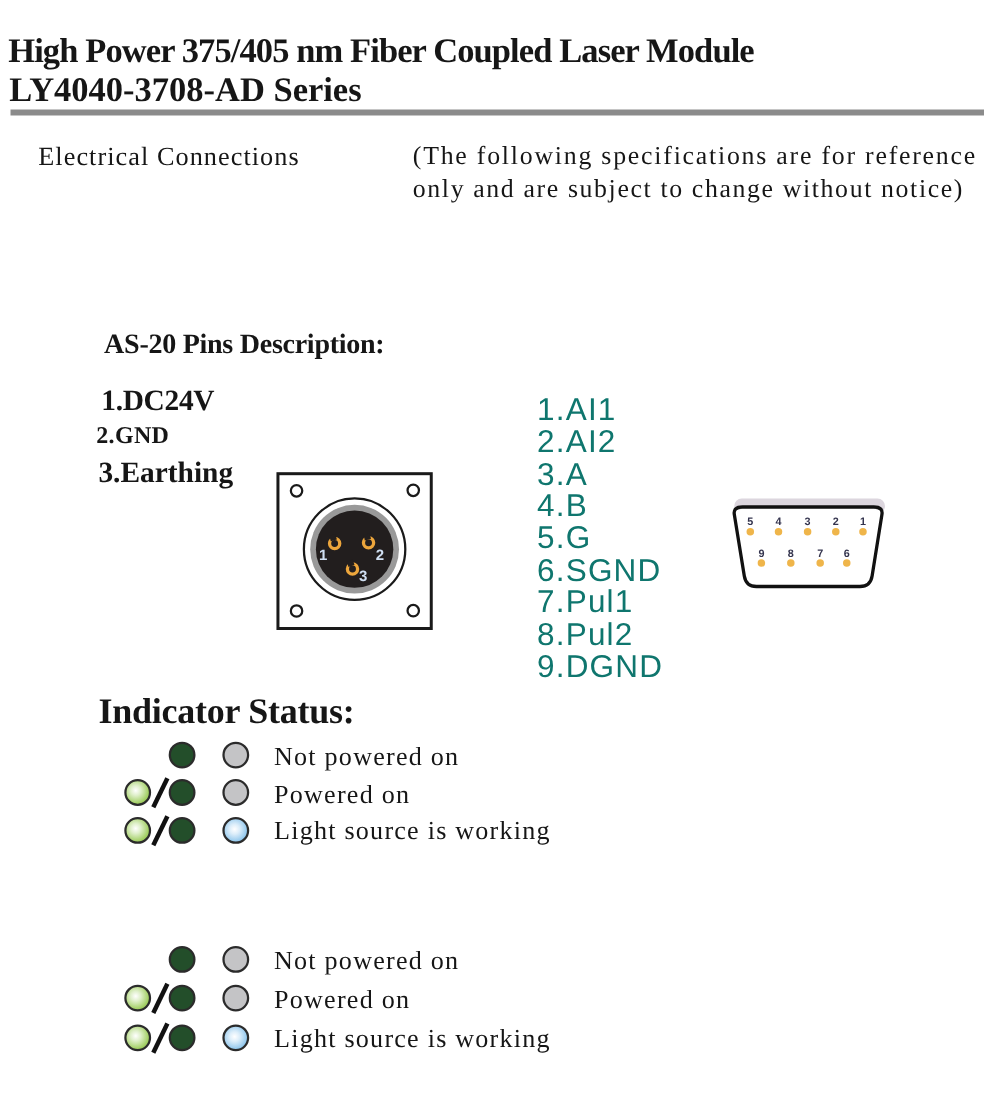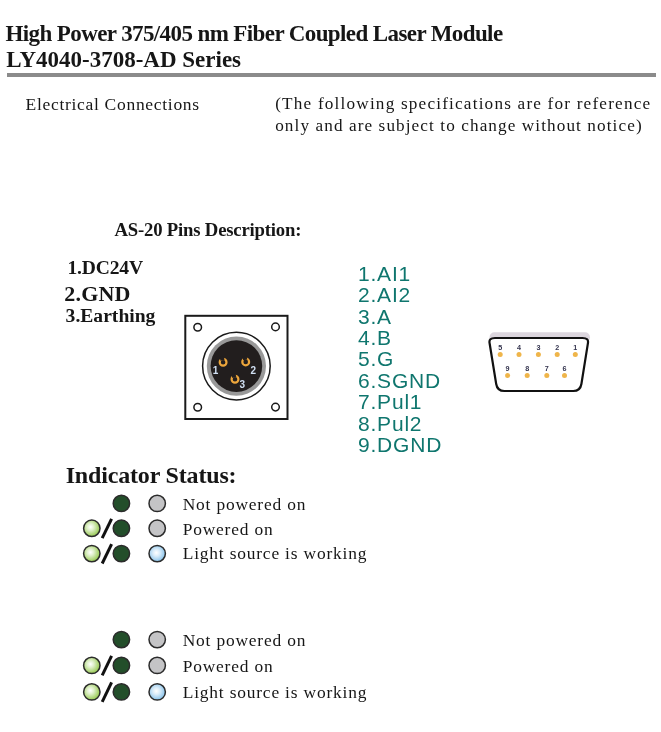--- a/index.html
+++ b/index.html
@@ -15,23 +15,23 @@
 <div id="page">
 
   <div class="abs serif b" id="t1" style="left:5.5px;top:22.2px;font-size:23px;letter-spacing:-0.6px;">High Power 375/405 nm Fiber Coupled Laser Module</div>
   <div class="abs serif b" id="t2" style="left:6.2px;top:47.5px;font-size:23px;">LY4040-3708-AD Series</div>
   <div class="abs" style="left:7px;top:73.4px;width:649px;height:3.2px;background:#8b8b8b;"></div>
 
   <div class="abs serif" id="paraL1" style="left:275.2px;top:95.1px;font-size:17.2px;letter-spacing:1.19px;">(The following specifications are for reference</div>
   <div class="abs serif" id="elec" style="left:25.5px;top:95.8px;font-size:17.5px;letter-spacing:0.7px;">Electrical Connections</div>
   <div class="abs serif" id="paraL2" style="left:275.2px;top:117.0px;font-size:17.2px;letter-spacing:1.09px;text-align:center;">only and are subject to change without notice)</div>
 
-  <div class="abs serif b" id="ash" style="left:69.4px;top:220.8px;font-size:18.7px;letter-spacing:-0.18px;margin-left:45px;">AS-20 Pins Description:</div>
+  <div class="abs serif b" id="ash" style="left:69.4px;top:220.8px;font-size:18.7px;letter-spacing:-0.18px;">AS-20 Pins Description:</div>
   <div class="abs serif b" id="as1" style="left:67.5px;top:258.3px;font-size:19.6px;letter-spacing:-0.2px;">1.DC24V</div>
-  <div class="abs serif b" id="as2" style="left:64.2px;top:283.1px;font-size:22px;letter-spacing:0.22px;">2.GND</div>
+  <div class="abs serif b" id="as2" style="left:64.2px;top:283.1px;font-size:16px;letter-spacing:0.22px;">2.GND</div>
   <div class="abs serif b" id="as3" style="left:65.6px;top:306px;font-size:19.6px;">3.Earthing</div>
 
   <div class="sans" id="dbl" style="position:absolute;left:358px;top:262.7px;font-size:21px;line-height:21.44px;letter-spacing:0.8px;">1.AI1<br>2.AI2<br>3.A<br>4.B<br>5.G<br>6.SGND<br>7.Pul1<br>8.Pul2<br>9.DGND</div>
 
   <div class="abs serif b" id="ih" style="left:65.7px;top:463.1px;font-size:24px;letter-spacing:-0.17px;">Indicator Status:</div>
   <div class="abs serif" id="r11" style="left:182.7px;top:496.1px;font-size:17.4px;letter-spacing:0.82px;">Not powered on</div>
   <div class="abs serif" id="r12" style="left:182.7px;top:520.6px;font-size:17.4px;letter-spacing:0.82px;">Powered on</div>
   <div class="abs serif" id="r13" style="left:182.7px;top:545.1px;font-size:17.4px;letter-spacing:0.82px;">Light source is working</div>
 
   <div class="abs serif" id="r21" style="left:182.7px;top:632.2px;font-size:17.4px;letter-spacing:0.82px;">Not powered on</div>

